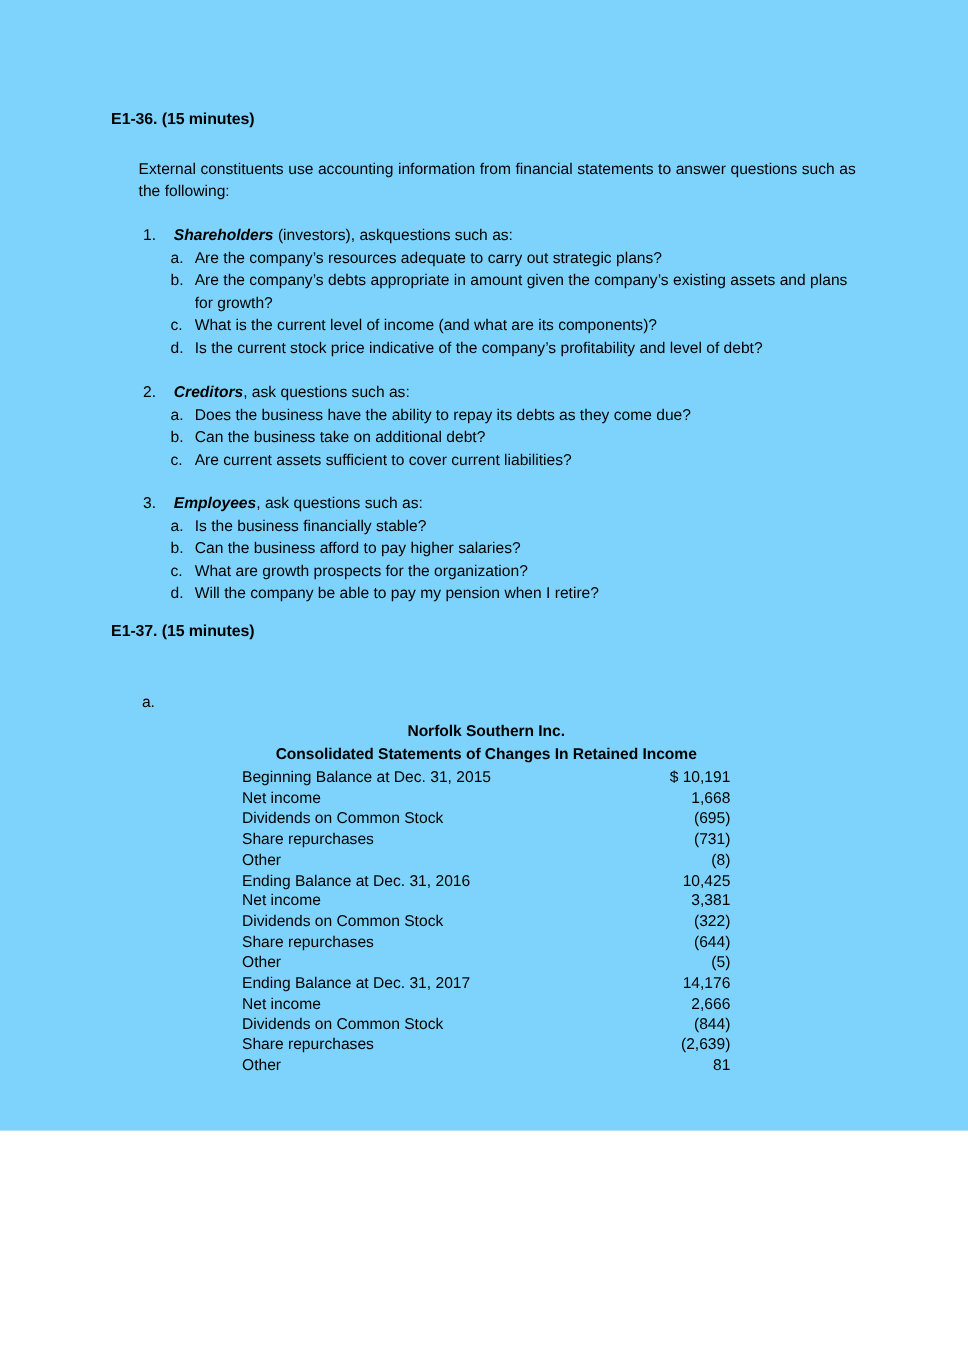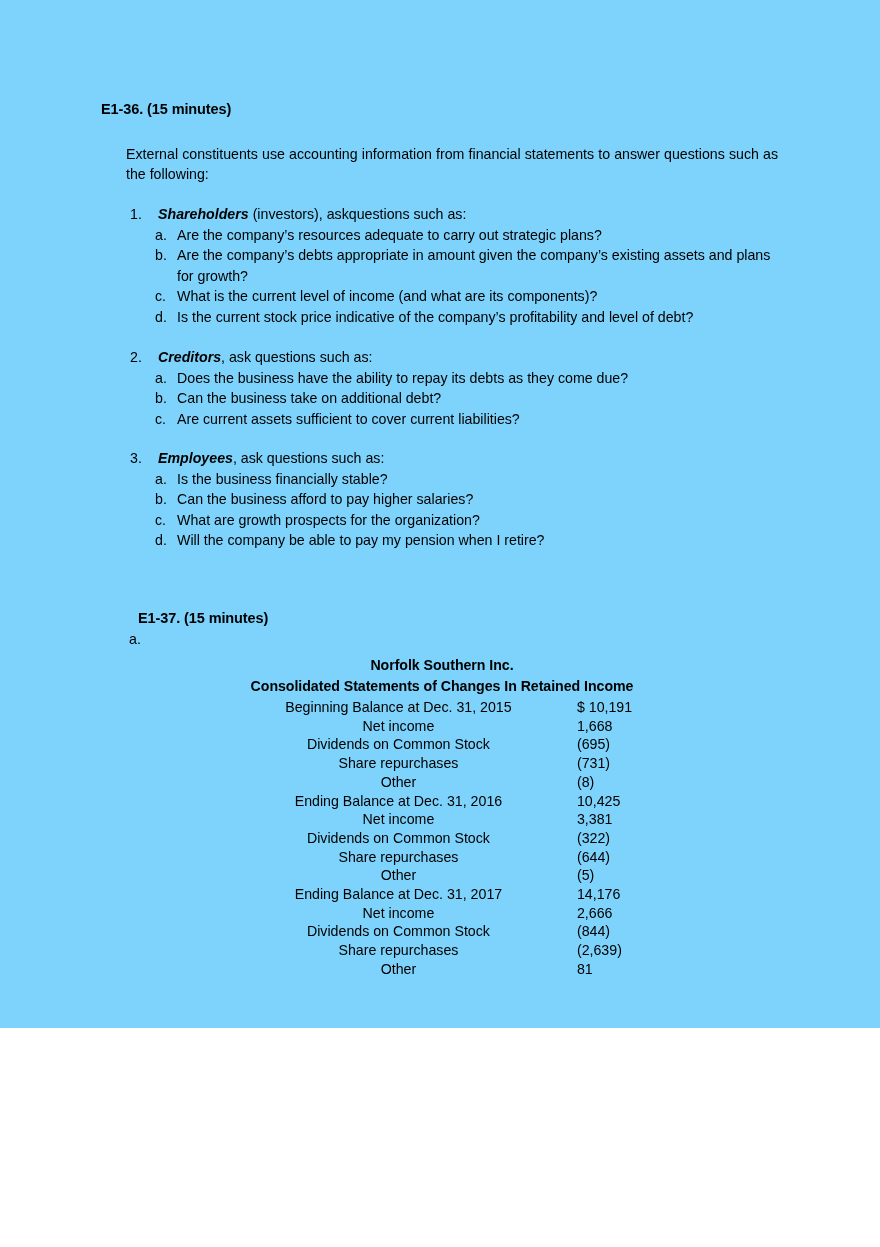--- a/index.html
+++ b/index.html
@@ -27,21 +27,21 @@
     width: 880px;
   }
 
   
   .ex-heading {
     font-size: 14.5px;
     font-weight: bold;
     letter-spacing: -0.1px;
   }
   #heading-e136 { position: absolute; left: 101px; top: 101px; }
-  #heading-e137 { position: absolute; left: 101px; top: 610px; margin-left: 37px; }
+  #heading-e137 { position: absolute; left: 101px; top: 566px; }
 
   
   .intro-para {
     position: absolute;
     left: 126px;
     top: 144px;
     width: 652px;
     font-size: 14.2px;
     line-height: 20.3px;
     text-align: justify;
@@ -120,23 +120,24 @@
     margin-top: 2px;
   }
   .fin-table td {
     font-size: 14.2px;
     line-height: 18.7px;
     padding: 0;
     vertical-align: baseline;
     white-space: nowrap;
   }
   .fin-table td.label {
-    text-align: center;
+    text-align: left;
   }
   .fin-table td.amount {
+    text-align: right;
   }
 
   
   #bottom-band {
     position: absolute;
     left: 0;
     top: 1141px;
     width: 880px;
     height: 106px;
     background: #000000;

